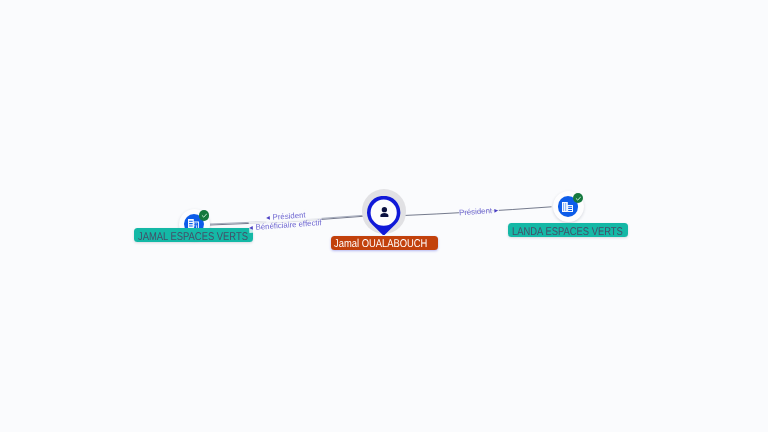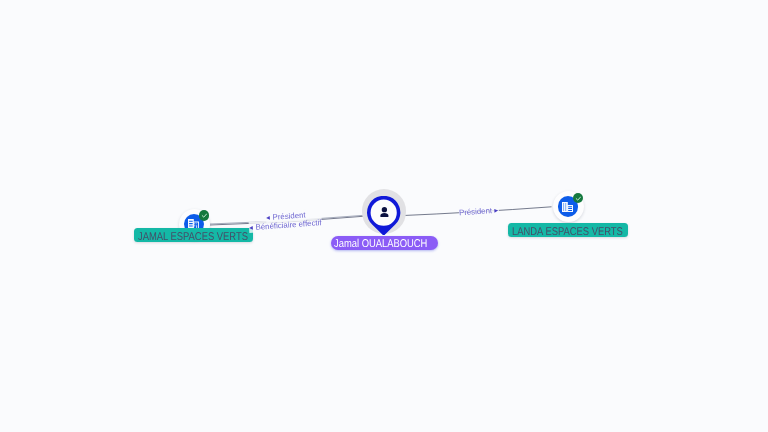--- a/index.html
+++ b/index.html
@@ -11,22 +11,22 @@
   .node{position:absolute;}
   .halo{position:absolute;border-radius:50%;background:#e1e1e4;}
   .coc{position:absolute;border-radius:50%;background:#fdfdfe;
        box-shadow:0 1px 3px rgba(40,50,80,.18);}
   .cinner{position:absolute;border-radius:50%;background:#0d5ce9;}
   .badge{position:absolute;border-radius:50%;background:#15793f;}
   .nlabel{position:absolute;white-space:nowrap;border-radius:3.5px;overflow:hidden;
           background:#14b8a6;color:#454d68;font-size:11.3px;line-height:18.2px;height:14.4px;
           padding:0 4.2px;box-shadow:0 1px 2.5px rgba(40,50,80,.16);}
   .nlabel > span{display:block;transform:scaleX(0.831);transform-origin:left center;}
-  .nlabel.sel{background:#8b5cf6;color:#fff;height:14.1px;line-height:17.9px;
-          box-shadow:0 1px 2.5px rgba(16,25,216,.30);padding:0 3.7px;border-radius:7px;}
+  .nlabel.sel{background:#c2410c;color:#fff;height:14.1px;line-height:17.9px;
+          box-shadow:0 1px 2.5px rgba(16,25,216,.30);padding:0 3.7px;}
   .elabel{position:absolute;white-space:nowrap;color:#6f67d1;font-size:7.85px;
           line-height:11px;transform-origin:left center;background:rgba(250,251,253,0.78);}
   .elabel .arw{color:#4a3fc4;font-size:7.5px;vertical-align:0.3px;margin-right:0.6px;}
 </style>
 </head>
 <body>
 
 <div id="stage">
 
   <svg class="edges" viewBox="0 0 768 432">

